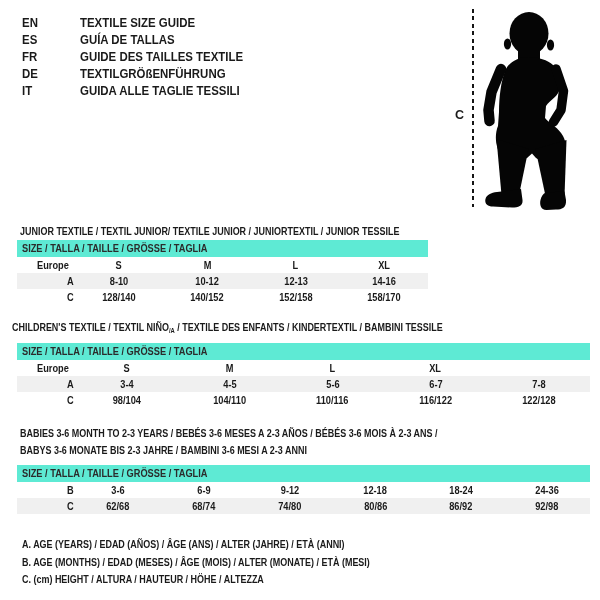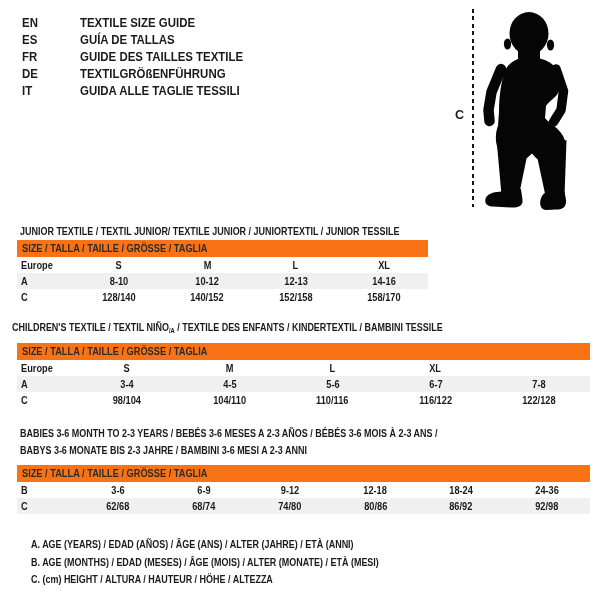--- a/index.html
+++ b/index.html
@@ -22,31 +22,31 @@
   
   .dash-line{left:472px;top:9px;width:2px;height:198px;
     background:repeating-linear-gradient(to bottom,#151515 0 4px,transparent 4px 7.5px);}
   .c-label{left:455px;top:108px;font-size:12.5px;}
   
   .sec-title{font-size:11.5px;line-height:14px;white-space:nowrap;}
   .sec-title-2l{font-size:11.5px;line-height:17px;white-space:nowrap;}
   .sub{font-size:7.5px;vertical-align:-1.5px;}
   
   .tbl{position:absolute;}
-  .tbar{height:17px;line-height:17px;background:#f97316;color:#2b2b2b;
+  .tbar{height:17px;line-height:17px;background:#5eead4;color:#2b2b2b;
     font-size:11px;padding-left:5px;box-sizing:border-box;}
   .trow{display:grid;height:16px;line-height:16px;font-size:11px;}
   .cols4{grid-template-columns:58px repeat(4,1fr);}
   .cols5{grid-template-columns:58px repeat(5,1fr);}
   .cols6{grid-template-columns:58px repeat(6,1fr);}
   .shaded{background:#f0f0f0;}
-  .lab{padding-left:4px;text-align:left;}
+  .lab{padding-left:4px;text-align:right;}
   .cel{text-align:center;}
   
-  .foot-block{left:22px;top:536px;font-size:11.5px;line-height:17.5px;margin-left:9px;}
+  .foot-block{left:22px;top:536px;font-size:11.5px;line-height:17.5px;}
 </style>
 </head>
 <body>
 
 <div class="page">
 
   <div class="abs lang-block">
     <div class="lang-row">
       <span class="lang-code"><span class="cx sx88">EN</span></span>
       <span><span class="cx sx88">TEXTILE SIZE GUIDE</span></span>

